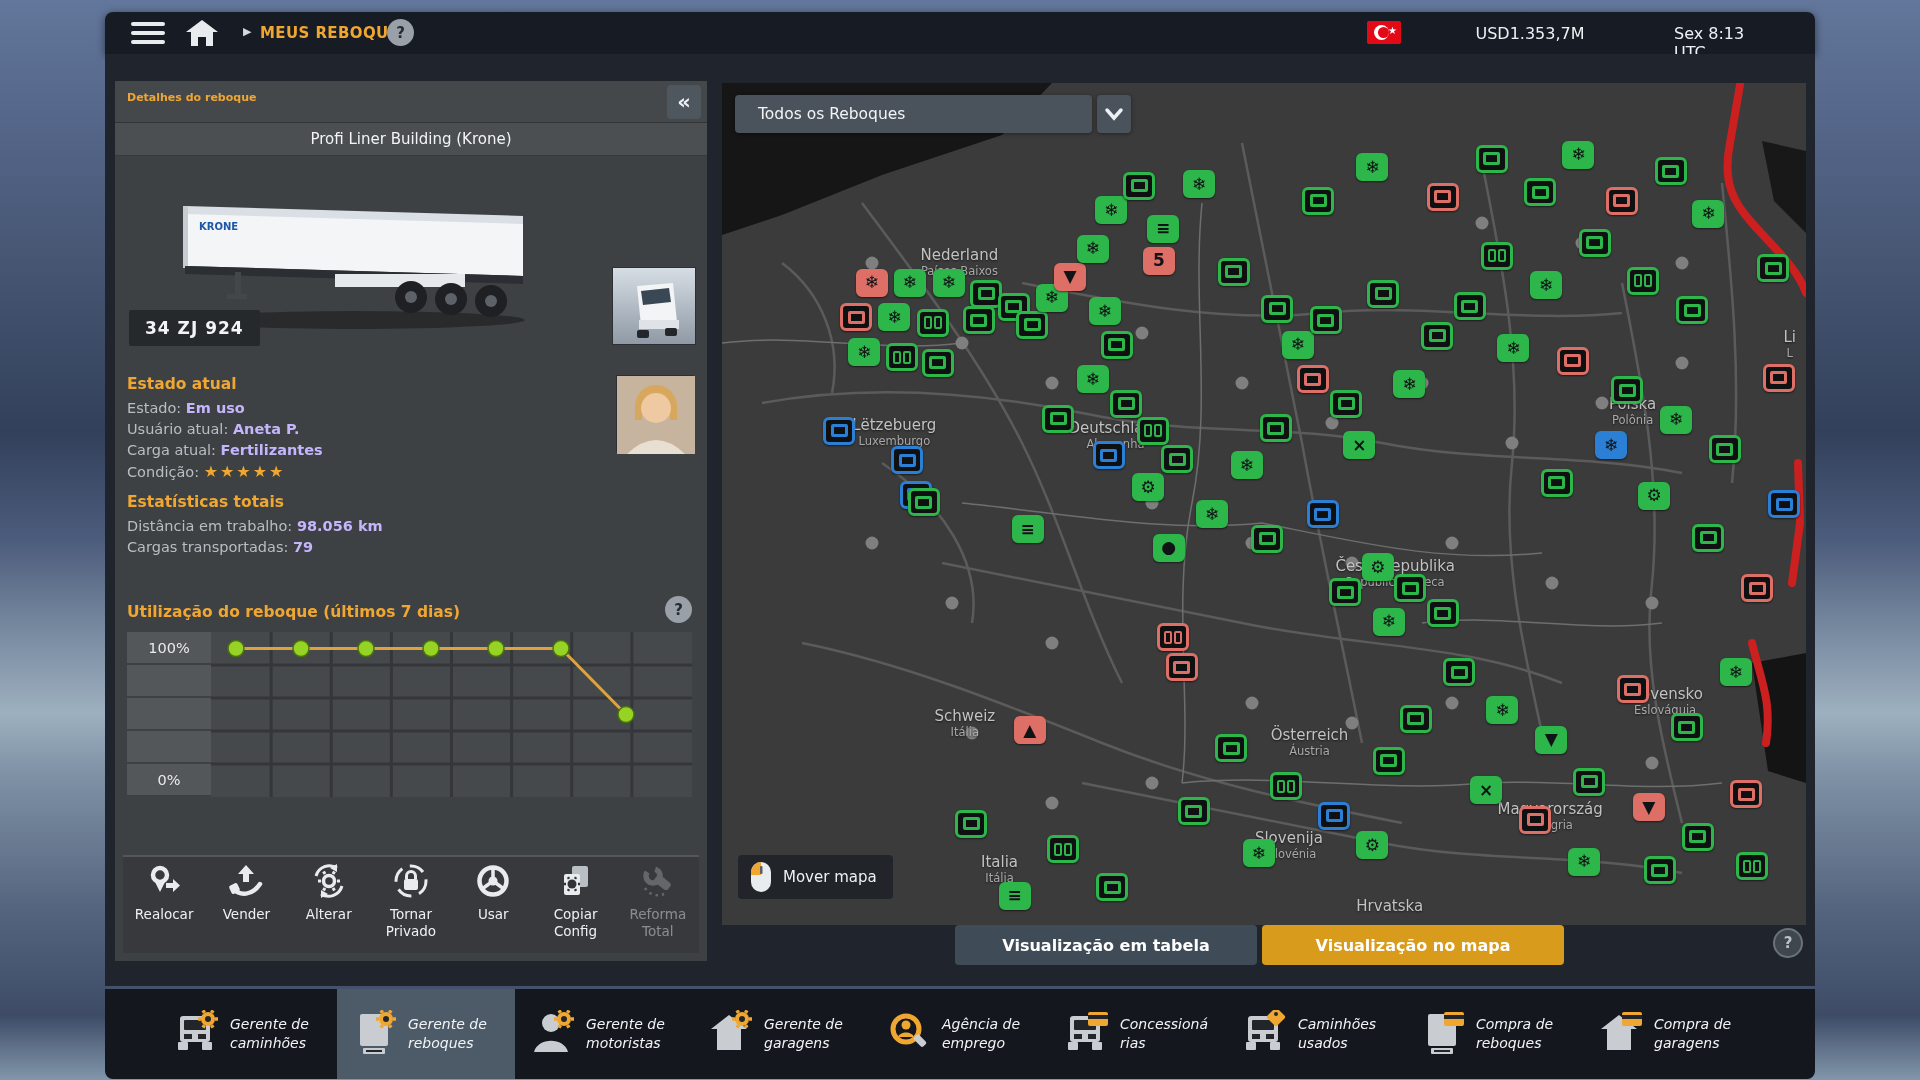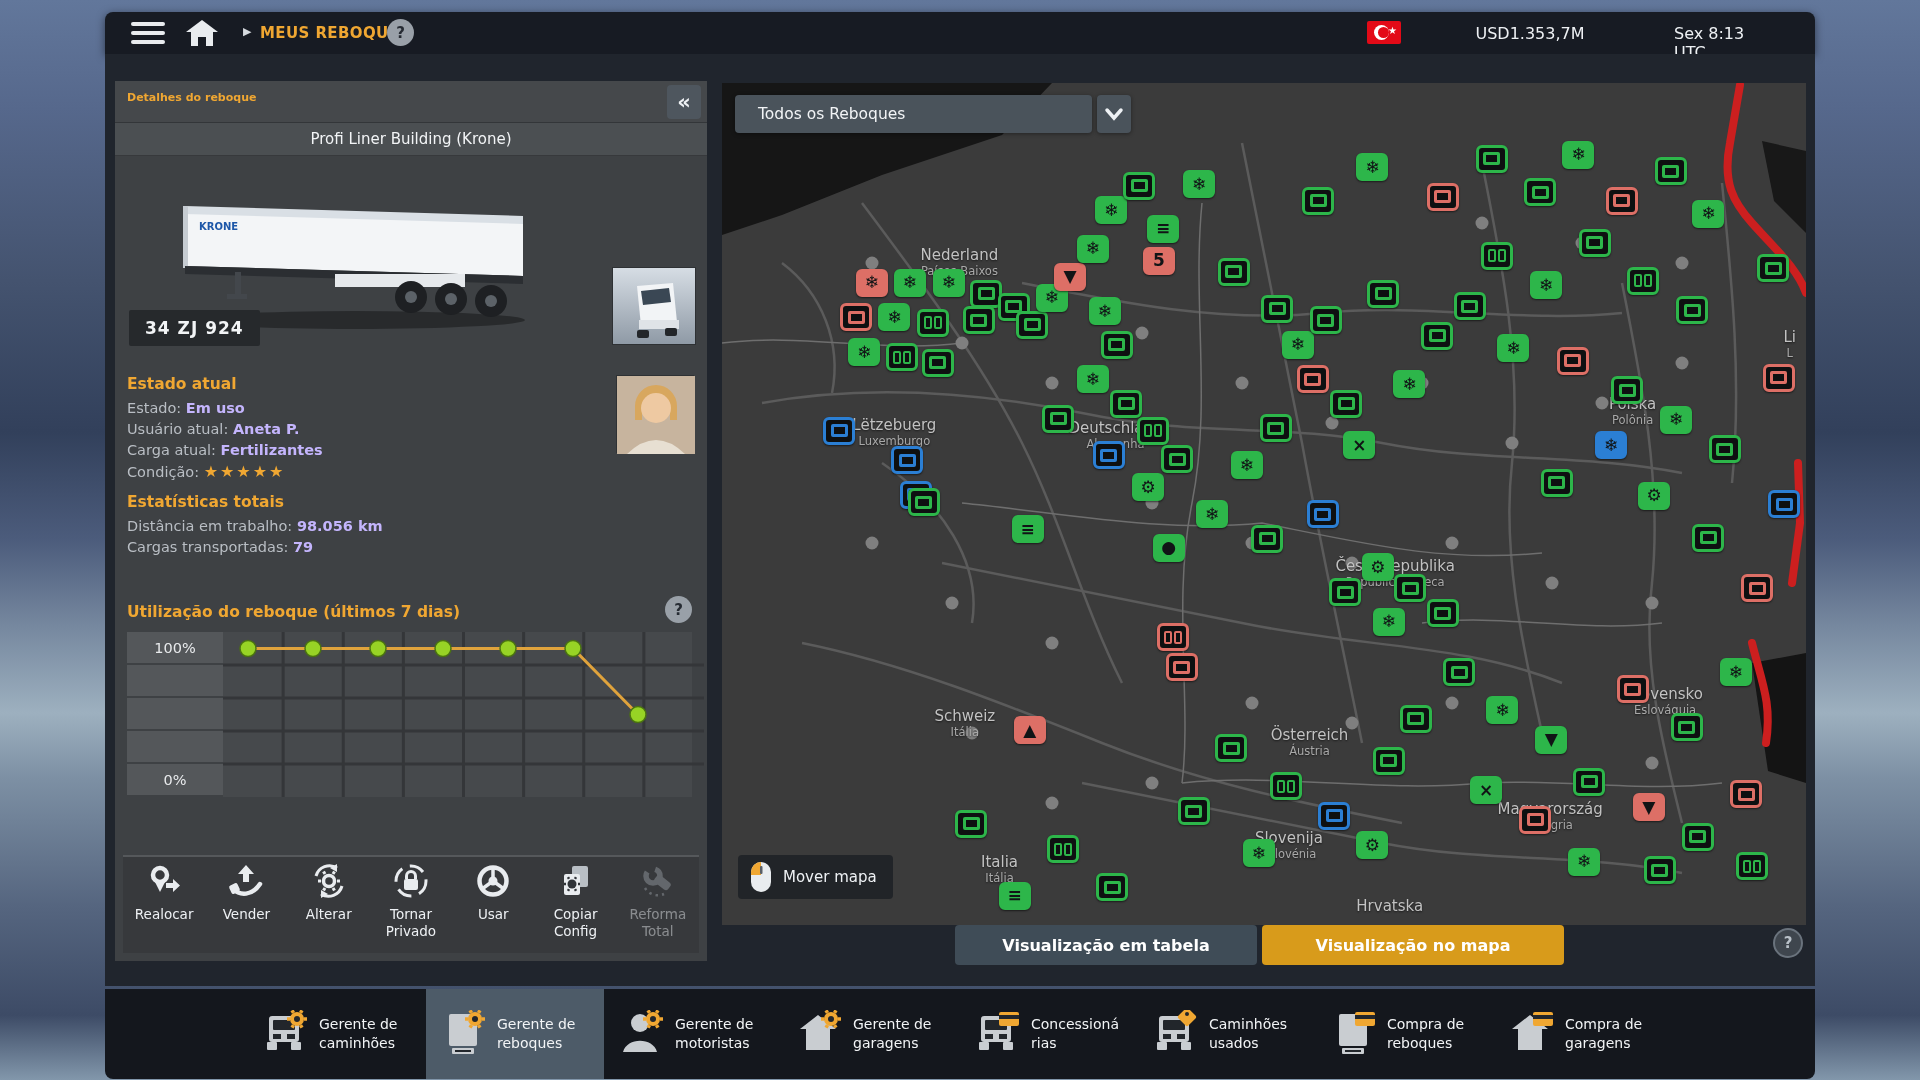--- a/index.html
+++ b/index.html
@@ -58,21 +58,21 @@
   .sec-h{ color:#f0a732; font-size:15.5px; font-weight:bold; margin-bottom:5px; }
   .info-row{ font-size:14.5px; line-height:21px; color:#b9bec4; }
   .info-row .val{ color:#c4b5fd; font-weight:bold; }
   .stars{ color:#f0a732; font-size:16px; letter-spacing:2px; }
   .sec-status{ top:294px; width:470px; }
   .sec-stats{ top:412px; width:560px; }
   .util-title{ position:absolute; left:12px; top:522px; color:#f0a732; font-size:15.5px; font-weight:bold; }
   .util-help{ position:absolute; right:15px; top:515px; }
 
   .chart{ position:absolute; left:12px; top:551px; width:565px; height:165px; display:flex; }
-  .chart-ylab{ width:96px; display:flex; flex-direction:column; }
+  .chart-ylab{ width:84px; display:flex; flex-direction:column; }
   .chart-ylab div{ flex:1; background:#54575a; border-bottom:2px solid #3e4144;
     color:#e8eaec; font-size:14.5px; display:flex; align-items:center; justify-content:center; }
   .chart-plot{ position:relative; flex:1; background:#46494c; }
   .chart-plot svg{ position:absolute; left:0; top:0; }
 
   .actions{ position:absolute; left:8px; top:774px; width:576px; height:98px; background:#37393c;
     border-top:2px solid #55585b; display:flex; align-items:flex-start; padding-top:6px; }
   .act{ flex:1; display:flex; flex-direction:column; align-items:center; cursor:pointer; }
   .act .lbl{ color:#eef1f4; font-size:13.5px; text-align:center; line-height:17px; margin-top:3px; }
   .act.disabled{ opacity:.45; cursor:default; }
@@ -110,21 +110,21 @@
   .view-table{ left:850px; background:#3f4c57; }
   .view-map{ left:1157px; background:#d89b1b; }
   .map-help{ position:absolute; left:1668px; top:874px; width:30px; height:30px; border-radius:50%;
     background:#3f464e; border:2px solid #6a737d; color:#b9c1c9; font-size:15px; font-weight:bold;
     display:flex; align-items:center; justify-content:center; cursor:pointer; }
 
   
   .navbar{ position:absolute; left:0; top:977px; width:1710px; height:90px; background:#14171d;
     border-radius:0 0 8px 8px; display:flex; justify-content:center; }
   .nav-item{ width:178px; height:90px; display:flex; align-items:center; gap:9px;
-    padding-left:14px; cursor:pointer; }
+    padding-left:14px; cursor:pointer;font-style:italic; }
   .nav-item.active{ background:#4d5b68; }
   .nav-item .nlbl{ color:#f2f4f6; font-size:14px; line-height:19px; }
 </style>
 </head>
 <body>
 
 <div class="game-shell">
 
   <div class="topbar">
     <div class="hamburger">
@@ -933,20 +933,32 @@
               <line x1="38.5" y1="2.9378221735089296" x2="40" y2="0.3397459621556145"></line>
             </g>
           </svg></span>
         <span class="nlbl">
           <div>Gerente de</div>
           <div>garagens</div>
         </span>
       </div>
       <div class="nav-item">
         <span><svg width="48" height="44" viewBox="0 0 48 44">
+            <circle cx="21" cy="19" r="13" fill="none" stroke="#f0a732" stroke-width="5"></circle>
+            <circle cx="21" cy="15" r="4.5" fill="#f0a732"></circle>
+            <path d="M13 27 C15 21 27 21 29 27 Z" fill="#f0a732"></path>
+            <rect x="29" y="27" width="13" height="7" rx="2" transform="rotate(45 35 30)" fill="#c9cdd1"></rect>
+          </svg></span>
+        <span class="nlbl">
+          <div>Agência de</div>
+          <div>emprego</div>
+        </span>
+      </div>
+      <div class="nav-item">
+        <span><svg width="48" height="44" viewBox="0 0 48 44">
             <rect x="7" y="6" width="30" height="26" rx="3" fill="#c9cdd1"></rect>
             <rect x="11" y="10" width="22" height="10" rx="1" fill="#22262b"></rect>
             <rect x="11" y="24" width="8" height="5" fill="#22262b"></rect>
             <rect x="25" y="24" width="8" height="5" fill="#22262b"></rect>
             <rect x="5" y="32" width="10" height="8" rx="1" fill="#c9cdd1"></rect>
             <rect x="29" y="32" width="10" height="8" rx="1" fill="#c9cdd1"></rect>
             <rect x="25" y="2" width="20" height="14" rx="2" fill="#f0a732"></rect>
             <rect x="25" y="5" width="20" height="4" fill="#22262b"></rect>
           </svg></span>
         <span class="nlbl">

